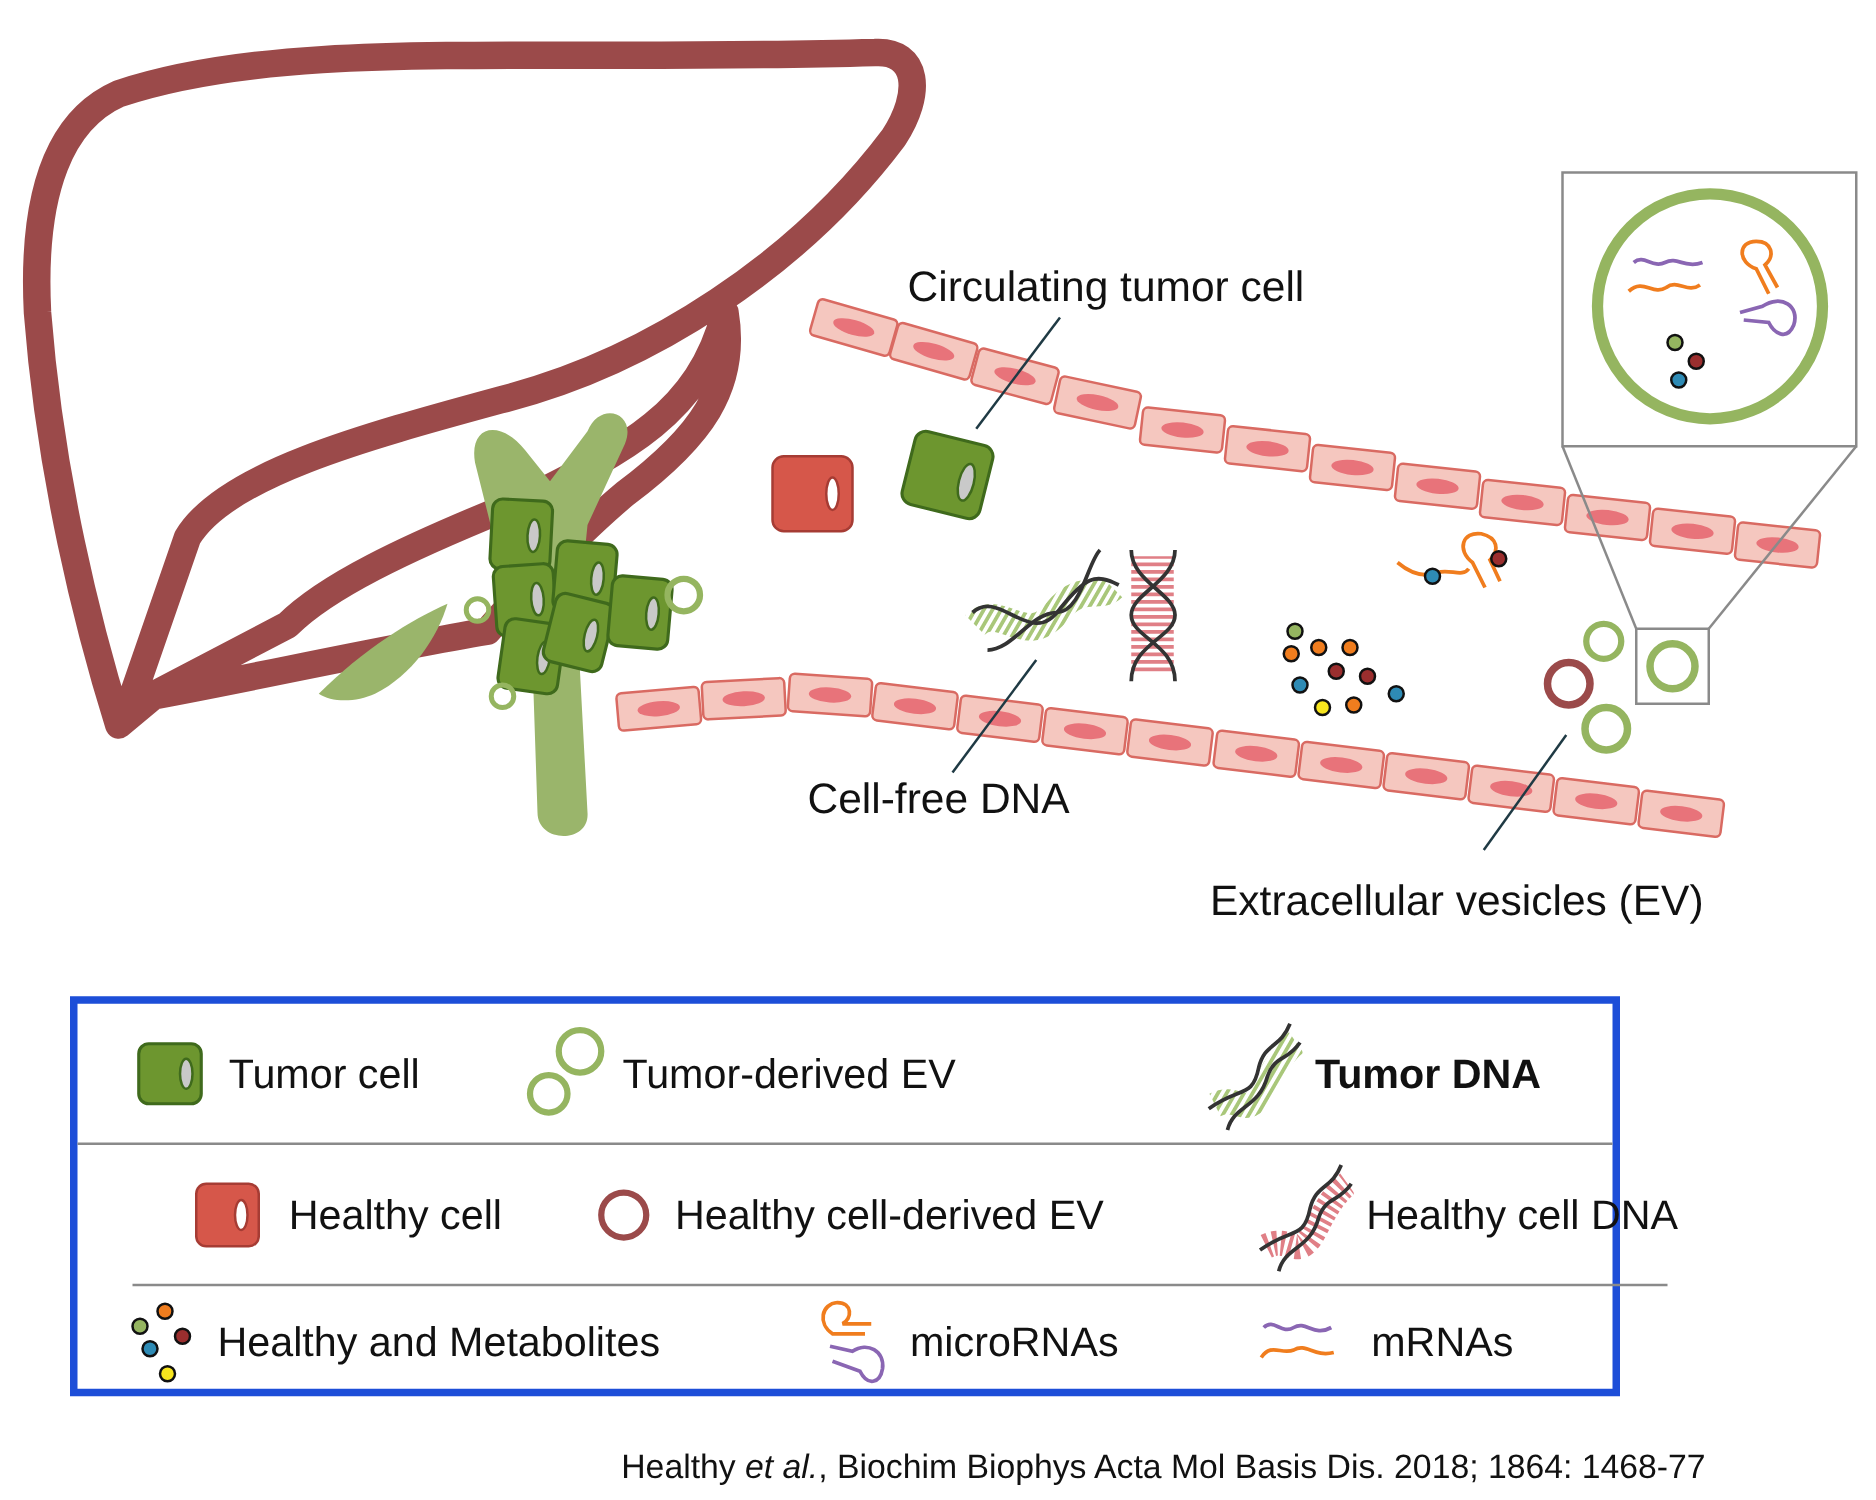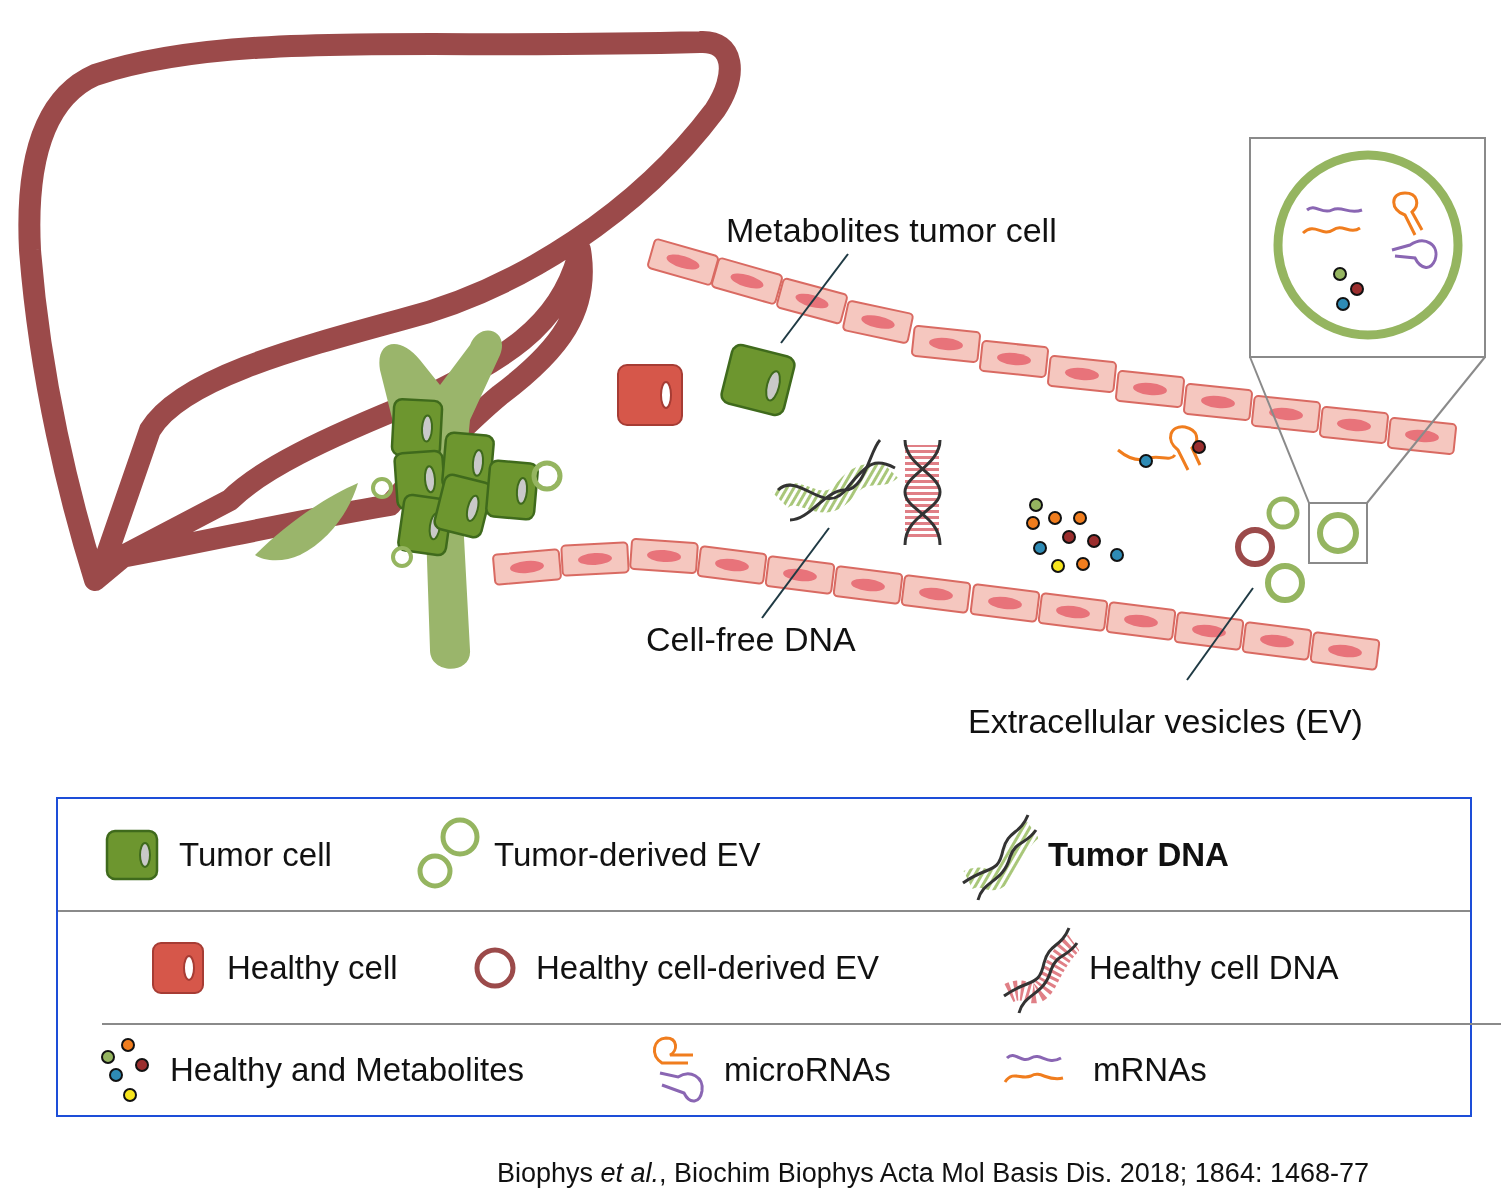--- a/index.html
+++ b/index.html
@@ -1,21 +1,21 @@
 <!DOCTYPE html>
 <html><head>
 <meta charset="utf-8">
 <style>
   html, body { margin:0; padding:0; background:#ffffff; }
   body { width:1501px; height:1200px; position:relative; overflow:hidden;
          font-family:"Liberation Sans", sans-serif; color:#111; }
   #scene { position:absolute; left:0; top:0; width:1501px; height:780px; }
   .lbl { position:absolute; font-size:34px; white-space:nowrap; color:#111; }
-  #legend { position:absolute; left:56px; top:797px; width:1416px; height:320px;
-            border:2px solid #1d4ed8; box-sizing:border-box; }
+  #legend { position:absolute; left:56px; top:797px; width:1240px; height:320px;
+            border:6px solid #1d4ed8; box-sizing:border-box; }
   .lrow { position:absolute; left:0; width:100%; height:113px; border-bottom:2px solid #8a8a8a; box-sizing:border-box; }
   .lrow:last-child { border-bottom:none; }
   .litem { position:absolute; display:flex; align-items:center; height:100%; }
   .litem svg { flex:none; }
   .ltext { font-size:33px; margin-left:20px; white-space:nowrap; }
   #citation { position:absolute; left:497px; top:1158px; font-size:27px; white-space:nowrap; }
   #citation i { font-style:italic; }
 </style>
 </head>
 <body>
@@ -207,21 +207,21 @@
     <path d="M 1307 210 C 1315 203, 1322 215, 1332 210 C 1342 205, 1348 215, 1362 210" fill="none" stroke="#8a66b3" stroke-width="3"></path>
     <path d="M 1303 233 C 1315 222, 1322 237, 1333 230 C 1342 223, 1350 235, 1360 228" fill="none" stroke="#f07d1e" stroke-width="3"></path>
     <path d="M 1415 235 L 1405 215 C 1390 210, 1390 193, 1405 193 C 1418 193, 1420 205, 1412 212 L 1422 230" fill="none" stroke="#f07d1e" stroke-width="3"></path>
     <path d="M 1392 250 L 1410 245 C 1425 235, 1440 245, 1435 260 C 1430 272, 1420 268, 1415 258 L 1395 256" fill="none" stroke="#8a66b3" stroke-width="3"></path>
     <circle cx="1340" cy="274" r="6" fill="#95b560" stroke="#111" stroke-width="2"></circle>
     <circle cx="1357" cy="289" r="6" fill="#9b2e2e" stroke="#111" stroke-width="2"></circle>
     <circle cx="1343" cy="304" r="6" fill="#2e8bb5" stroke="#111" stroke-width="2"></circle>
   </g>
 </svg>
 
-<div class="lbl" style="left:726px; top:211px;">Metabolites tumor cell</div>
+<div class="lbl" style="left:726px; top:211px;">Circulating tumor cell</div>
 <div class="lbl" style="left:646px; top:620px;">Cell-free DNA</div>
 <div class="lbl" style="left:968px; top:690px;margin-top:12px;">Extracellular vesicles (EV)</div>
 
 <div id="legend">
 
   <div class="lrow" style="top:0;">
     <div class="litem" style="left:47px;">
       <svg width="54" height="52" viewBox="0 0 54 52">
         <rect x="2" y="2" width="50" height="48" rx="8" fill="#6d962f" stroke="#3f6a1c" stroke-width="2.5"></rect>
         <ellipse cx="40" cy="26" rx="5" ry="12" fill="#c9c9c9" stroke="#3f6a1c" stroke-width="2"></ellipse>
@@ -292,13 +292,13 @@
     <div class="litem" style="left:945px;">
       <svg width="62" height="40" viewBox="0 0 62 40">
         <path d="M 4 8 C 12 0, 18 14, 28 8 C 38 2, 44 16, 58 8" fill="none" stroke="#8a66b3" stroke-width="3"></path>
         <path d="M 2 32 C 10 20, 18 30, 28 26 C 38 20, 44 32, 60 28" fill="none" stroke="#f07d1e" stroke-width="3"></path>
       </svg>
       <span class="ltext" style="margin-left:28px;">mRNAs</span>
     </div>
   </div>
 </div>
 
-<div id="citation"><span>Biophys </span><i>et al.</i><span>, Biochim Biophys Acta Mol Basis Dis. 2018; 1864: 1468-77</span></div>
+<div id="citation"><span>Healthy </span><i>et al.</i><span>, Biochim Biophys Acta Mol Basis Dis. 2018; 1864: 1468-77</span></div>
 
 </body></html>

